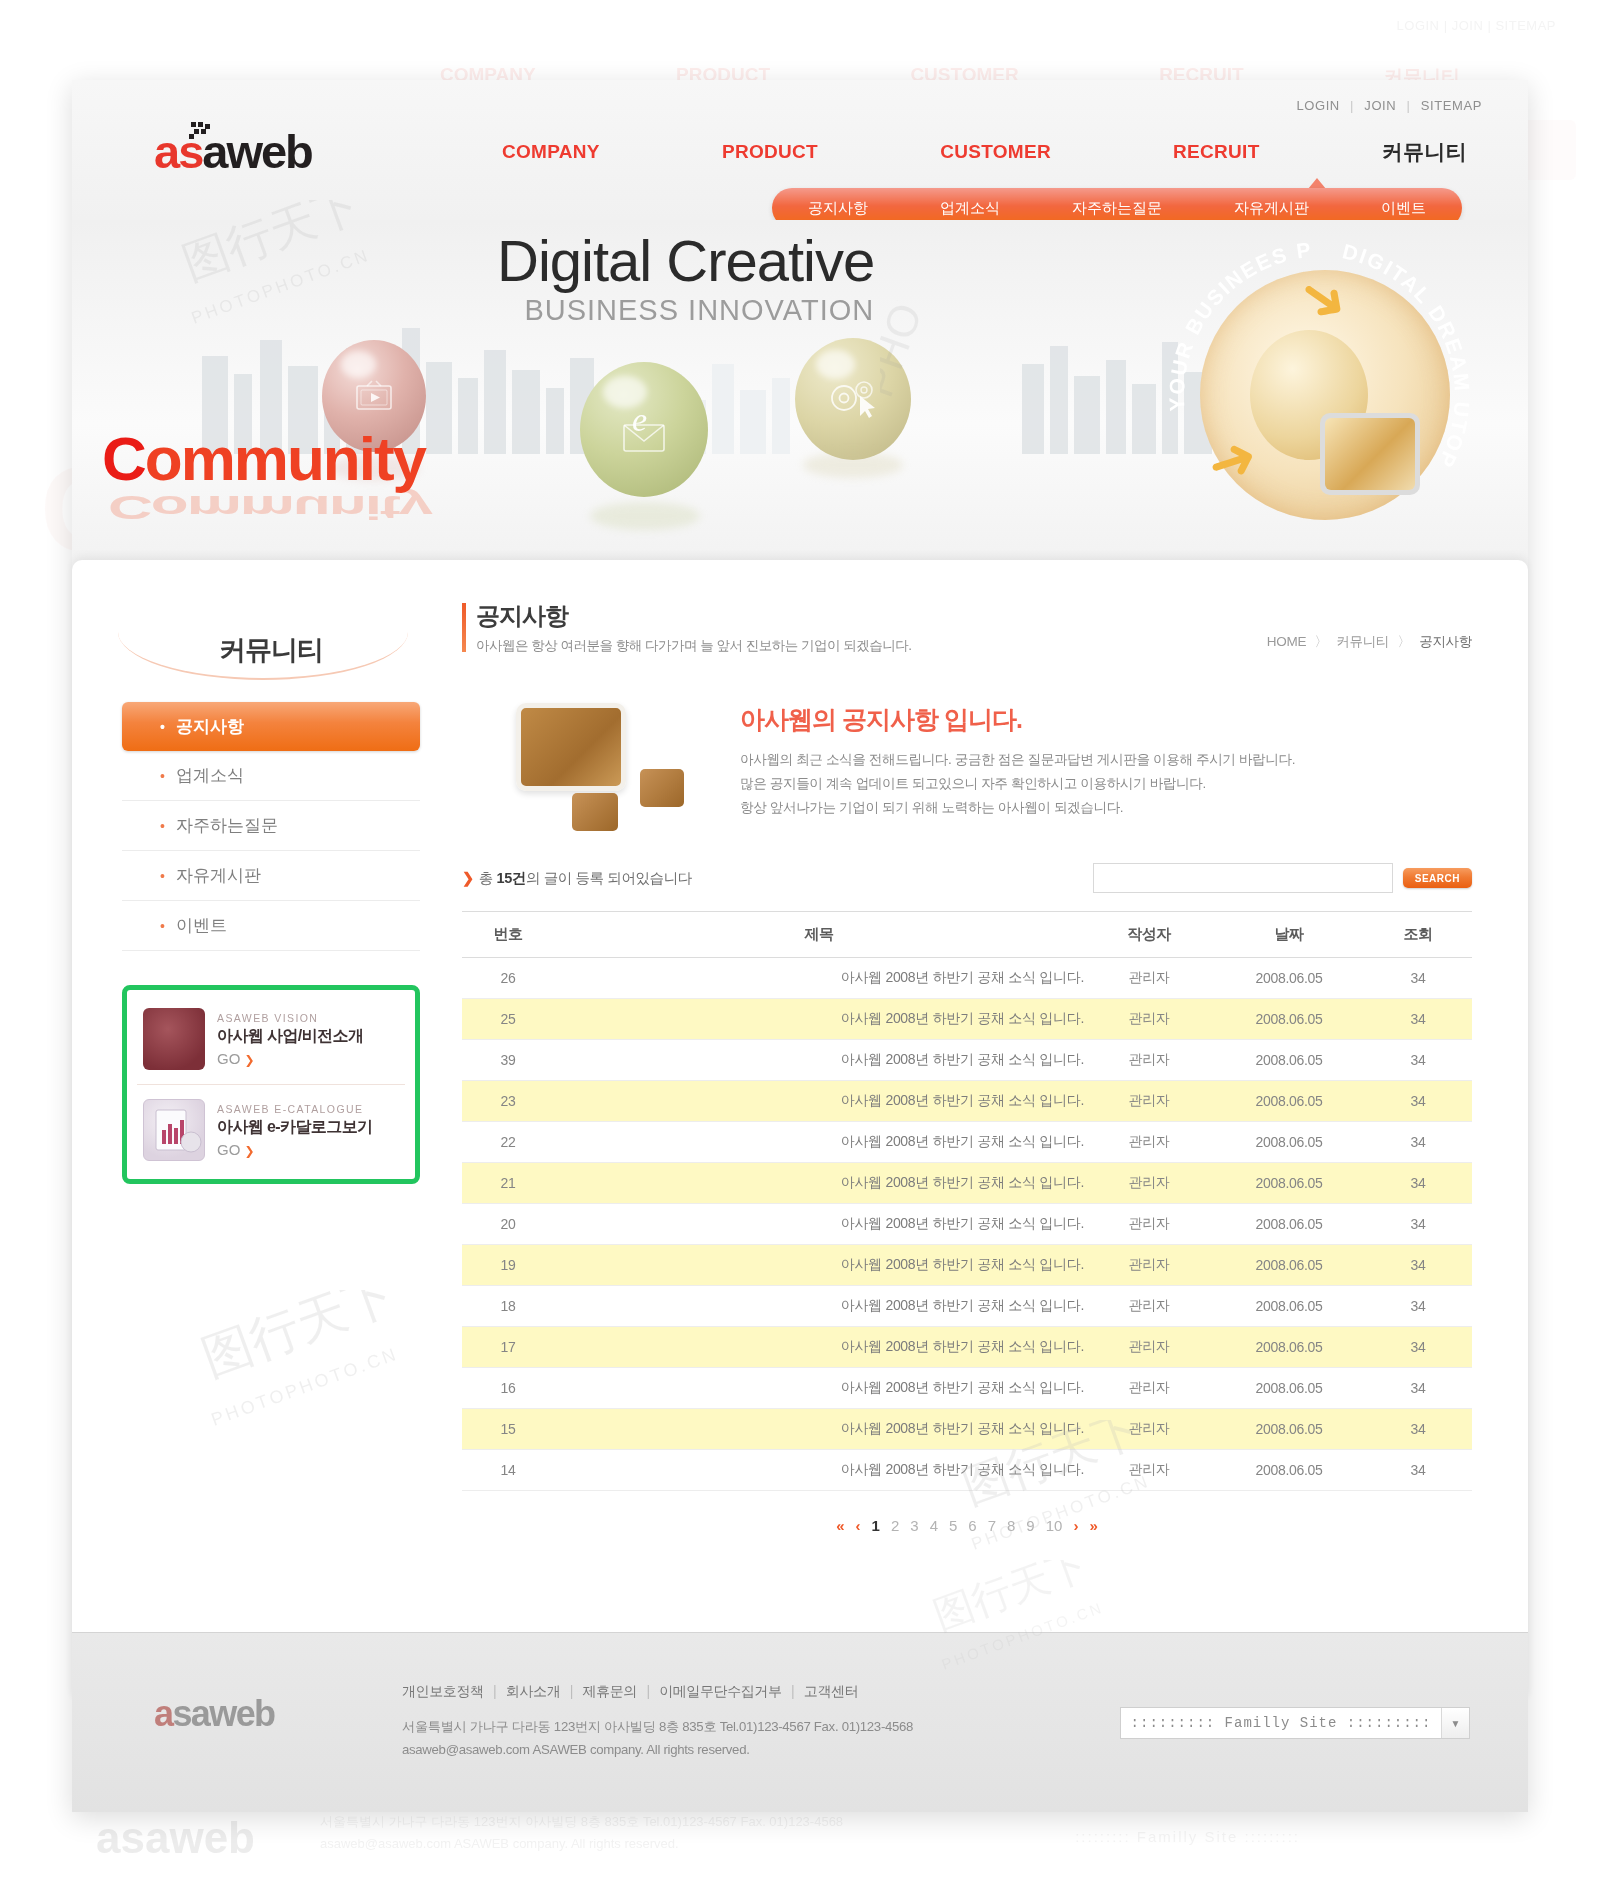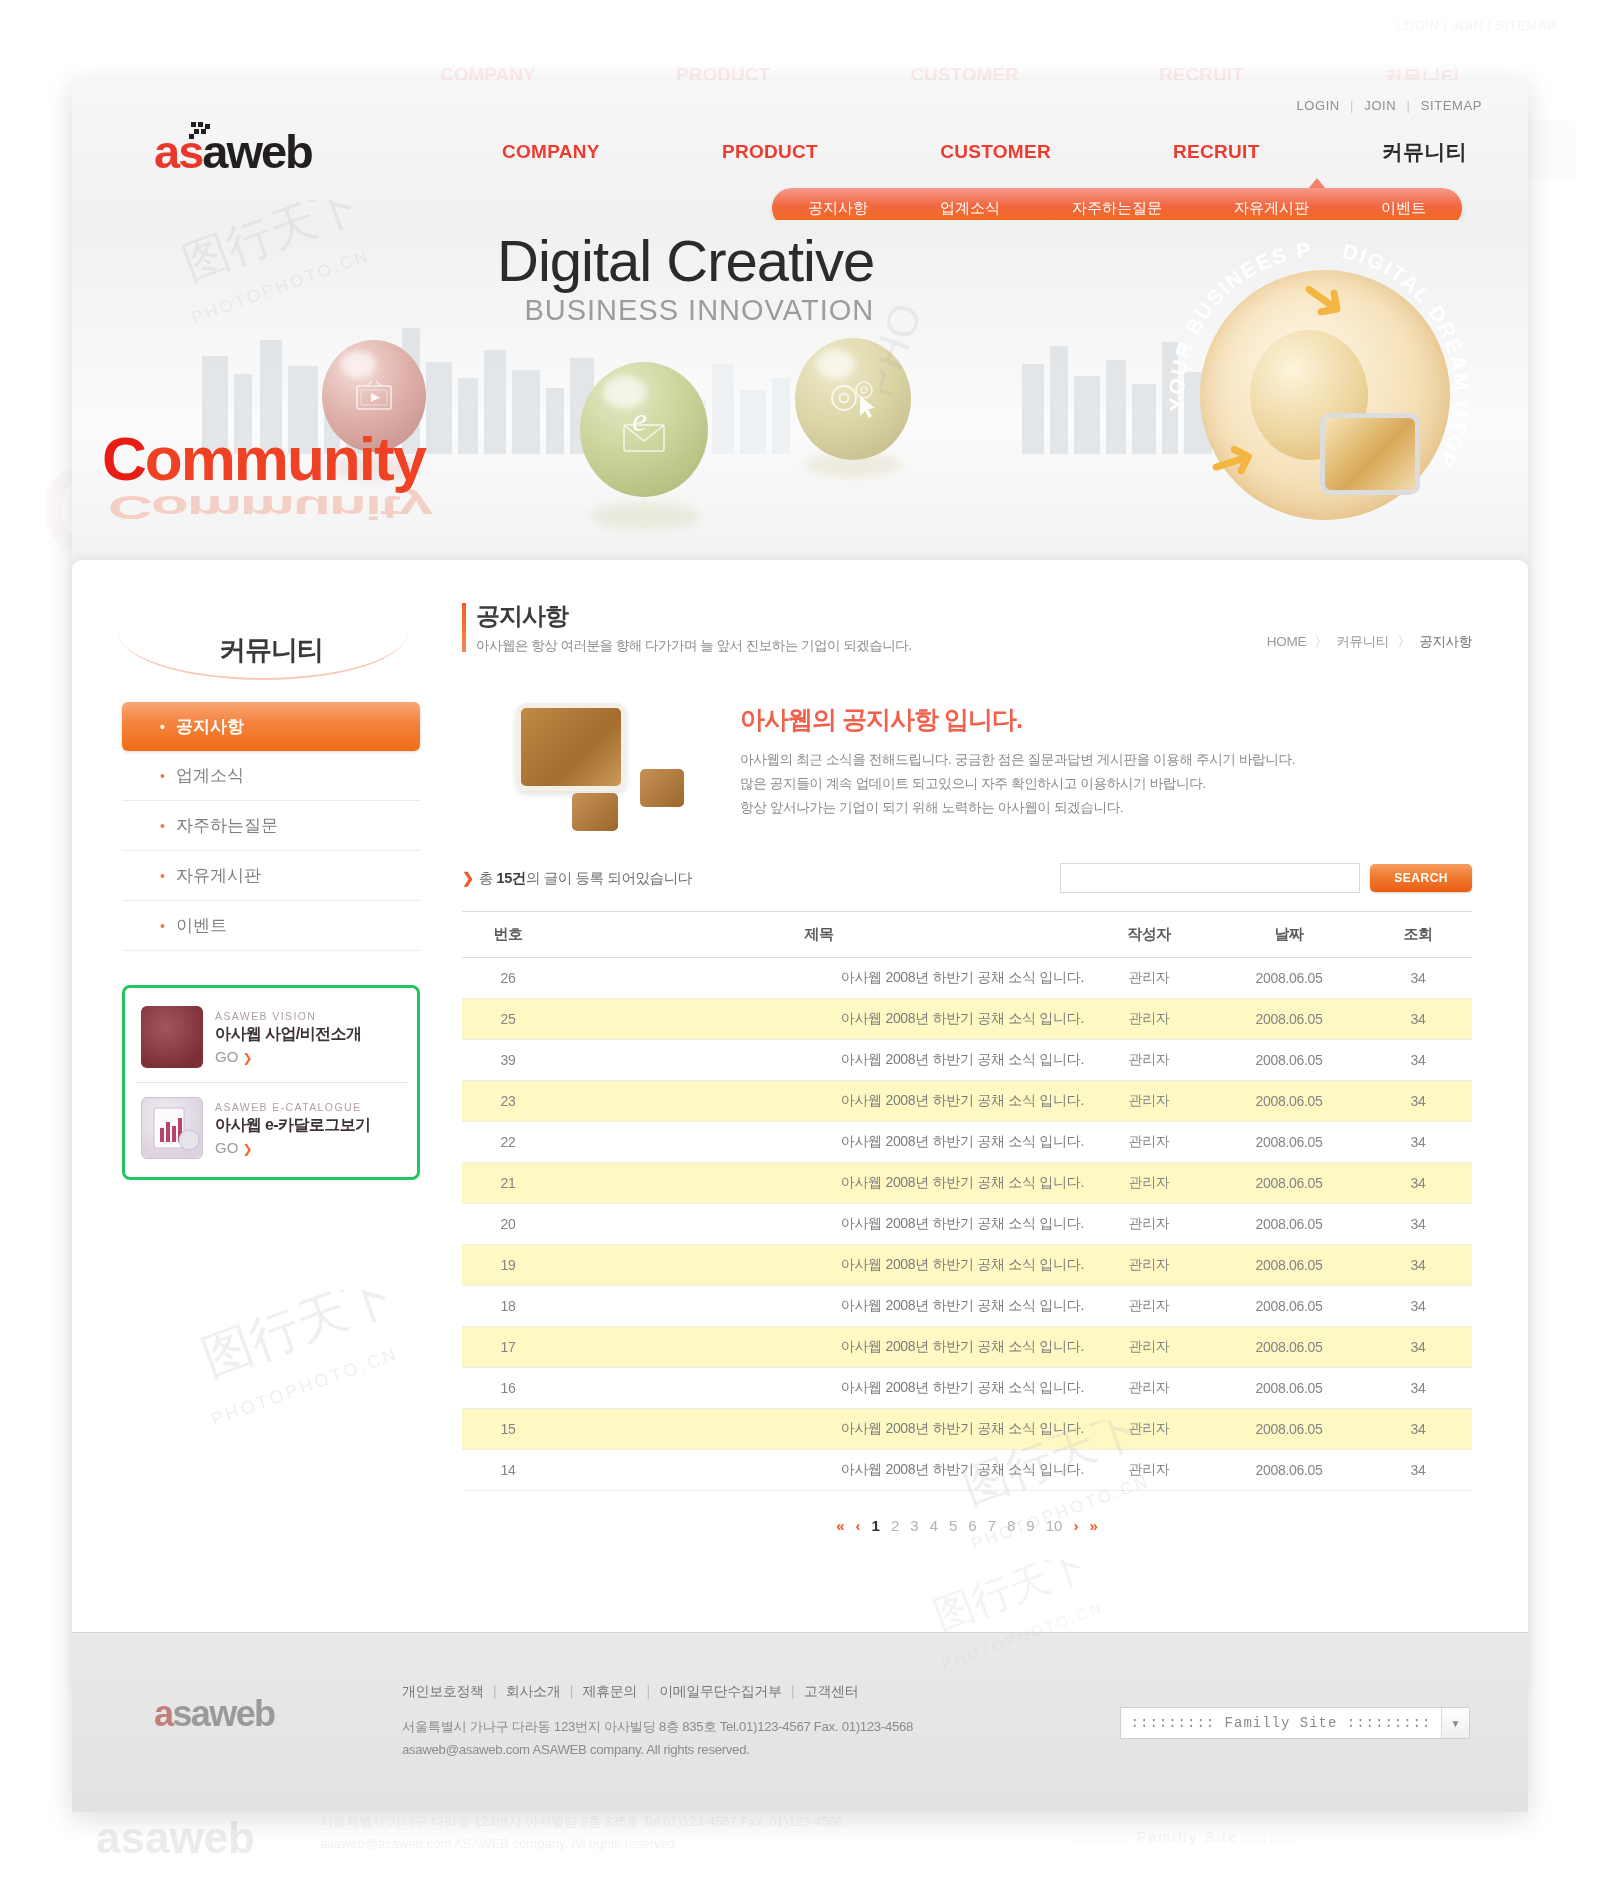--- a/index.html
+++ b/index.html
@@ -146,21 +146,21 @@
   .side-menu li .lnk .bullet { position:absolute; left: 38px; top: 50%; transform: translateY(-50%);
                                color:#f07a4a; font-size: 14px; }
   .side-menu li.active .lnk {
     background: linear-gradient(180deg,#f8a878 0%, #f4833e 42%, #ef6d14 100%);
     color:#fff; font-weight:bold; border-radius: 6px; border-bottom:none;
     box-shadow: 0 1px 3px rgba(0,0,0,.18);
   }
   .side-menu li.active .lnk .bullet { color:#fff; }
 
   .side-banner {
-    margin-top: 34px; border: 3px solid #22c55e; border-radius: 8px; padding: 4px 10px; background:#fff;
+    margin-top: 34px; border: 5px solid #22c55e; border-radius: 8px; padding: 4px 10px; background:#fff;
   }
   .sb-item { display:flex; align-items:center; gap: 12px; padding: 14px 6px; }
   .sb-item + .sb-item { border-top: 1px solid #f0e2dc; }
   .sb-ico { width: 62px; height: 62px; flex: 0 0 62px; border-radius:6px; position:relative; }
   .sb-ico.vision { background: radial-gradient(circle at 40% 34%, #a5555c, #7d2f38 75%); }
   .sb-ico.cat { background: radial-gradient(circle at 40% 34%, #f4f0f5, #ddd3e0 70%); border:1px solid #cfc3d4;}
   .sb-txt .kicker { font-size: 10.5px; color:#b09f9f; letter-spacing: 1.4px; }
   .sb-txt .ttl { font-size: 16px; font-weight:bold; color:#3e3233; margin-top:2px; letter-spacing:-.6px;}
   .sb-txt .go { font-size: 15px; color:#9c9c9c; margin-top: 3px; }
   .sb-txt .go .ar { color:#f26a2e; font-size: 12px; }
@@ -190,21 +190,21 @@
   .intro-h { font-size: 25px; font-weight:bold; color:#f0604a; letter-spacing:-1px; }
   .intro-p { margin-top: 12px; font-size: 13.6px; color:#8b8b8b; line-height: 1.75; letter-spacing:-.4px; }
 
   .searchrow { margin-top: 34px; display:flex; align-items:center; }
   .total { font-size: 14.5px; color:#6e6e6e; letter-spacing:-.4px; }
   .total .ar { color:#ef5a2a; font-weight:bold; margin-right: 5px; }
   .total b { color:#3c3c3c; }
   .search-wrap { margin-left:auto; display:flex; align-items:center; gap: 10px; }
   .search-input { width: 300px; height: 30px; border: 1px solid #d9d9d9; background:#fff; padding: 0 8px;
                   font-size: 13px; color:#555; font-family:"Liberation Sans",sans-serif; }
-  .search-btn { height: 28px; padding: 0 24px; border:none; border-radius: 5px; color:#fff; font-size: 12px;
+  .search-btn { height: 20px; padding: 0 12px; border:none; border-radius: 5px; color:#fff; font-size: 10px;
                 font-weight:bold; letter-spacing:.5px; cursor:pointer;
                 background: linear-gradient(180deg,#f79c5f 0%, #f07b33 45%, #ea5f12 100%);
                 box-shadow: 0 1px 2px rgba(0,0,0,.2); font-family:"Liberation Sans",sans-serif;}
 
   table.board { width:100%; border-collapse: collapse; margin-top: 18px; }
   table.board thead th {
     font-size: 15px; color:#5c5c5c; font-weight:bold; padding: 13px 0; letter-spacing:-.5px;
     border-top: 1px solid #dcdcdc; border-bottom: 1px solid #dcdcdc; background:#fff;
   }
   table.board tbody td {

